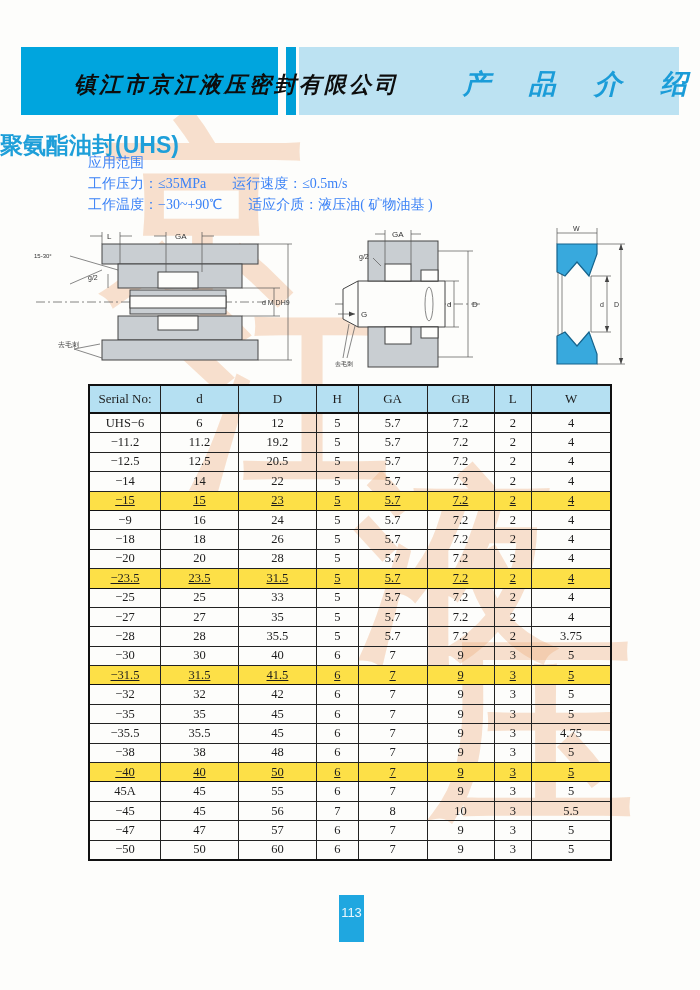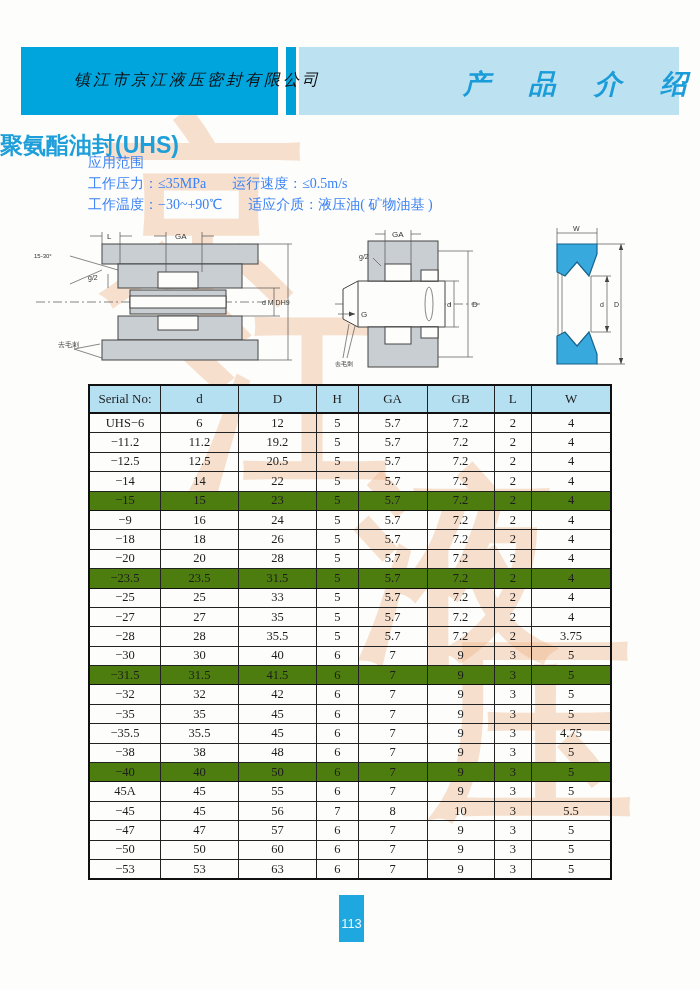--- a/index.html
+++ b/index.html
@@ -9,21 +9,21 @@
   .wm{position:absolute;z-index:0;font-weight:bold;color:#eeb183;opacity:.38;
       font-family:"Liberation Sans",sans-serif;line-height:1;pointer-events:none;}
   .wm1{left:100px;top:110px;font-size:205px;}
   .wm2{left:185px;top:295px;font-size:205px;}
   .wm3{left:355px;top:465px;font-size:205px;}
   .wm4{left:430px;top:630px;font-size:205px;}
   
   .band-dark{position:absolute;left:21px;top:47px;width:257px;height:68px;background:#00a5de;z-index:1;}
   .band-stripe{position:absolute;left:286px;top:47px;width:10px;height:68px;background:#00a0d8;z-index:1;}
   .band-light{position:absolute;left:299px;top:47px;width:380px;height:68px;background:#bce2f2;z-index:1;}
-  .company{position:absolute;left:74px;top:70px;z-index:2;font-size:16px;font-weight:normal;
+  .company{position:absolute;left:74px;top:70px;z-index:2;font-size:22px;font-weight:bold;
            font-style:italic;letter-spacing:3px;color:#0d0d0d;white-space:nowrap;}
   .section-title{position:absolute;left:463px;top:66px;z-index:2;font-size:27px;font-weight:bold;
            font-style:italic;letter-spacing:16px;color:#1a9cd8;white-space:nowrap;}
   
   .doc-title{position:absolute;left:0;top:130px;width:700px;z-index:2;
              font-family:"Liberation Sans",sans-serif;font-size:23px;font-weight:bold;color:#1e9fd9;}
   .specs{position:absolute;left:88px;top:152px;z-index:2;font-size:14px;color:#3b82f6;line-height:21px;}
   .specs .row{display:flex;gap:26px;}
   
   .diagrams{position:absolute;left:0;top:224px;width:700px;height:158px;z-index:2;}
@@ -36,26 +36,26 @@
   .cl{stroke:#666;stroke-width:.8;stroke-dasharray:9 3 2 3;fill:none;}
   .sealblue{fill:#38a9dd;stroke:#15638c;stroke-width:1.2;}
   
   .spec-table{position:absolute;left:88px;top:384px;z-index:2;border-collapse:collapse;
               width:524px;font-size:12.5px;color:#1d1d1d;}
   .spec-table th,.spec-table td{border:1px solid #222;text-align:center;padding:1px 2px;height:16.4px;
               font-weight:normal;background:transparent;}
   .spec-table th{background:#b5e0f2;height:24px;font-size:13px;}
   .spec-table{border:2px solid #111;}
   .spec-table thead tr{border-bottom:2px solid #111;}
-  .spec-table tr.hl td{background:#4d7c0f;border-top:1.5px solid #111;border-bottom:1.5px solid #111;}
+  .spec-table tr.hl td{background:#fde047;border-top:1.5px solid #111;border-bottom:1.5px solid #111;text-decoration:underline;}
   .spec-table th:first-child,.spec-table td:first-child{width:66px;}
   
   .page-num{position:absolute;left:339px;top:895px;width:25px;height:47px;background:#1fa7e0;z-index:2;
             color:#eaf7fd;font-family:"Liberation Sans",sans-serif;font-size:13px;text-align:center;
-            padding-top:21px;box-sizing:border-box;}
+            padding-top:10px;box-sizing:border-box;}
 </style>
 </head>
 <body>
 
 <div class="page">
 
   <div>
     <span class="wm wm1">京</span>
     <span class="wm wm2">江</span>
     <span class="wm wm3">液</span>
@@ -435,28 +435,18 @@
         <tr>
           <td>−50</td>
           <td>50</td>
           <td>60</td>
           <td>6</td>
           <td>7</td>
           <td>9</td>
           <td>3</td>
           <td>5</td>
         </tr>
-        <tr>
-          <td>−53</td>
-          <td>53</td>
-          <td>63</td>
-          <td>6</td>
-          <td>7</td>
-          <td>9</td>
-          <td>3</td>
-          <td>5</td>
-        </tr>
       </tbody>
   </table>
 
   <div class="page-num">113</div>
 
 </div>
 
 </body></html>

